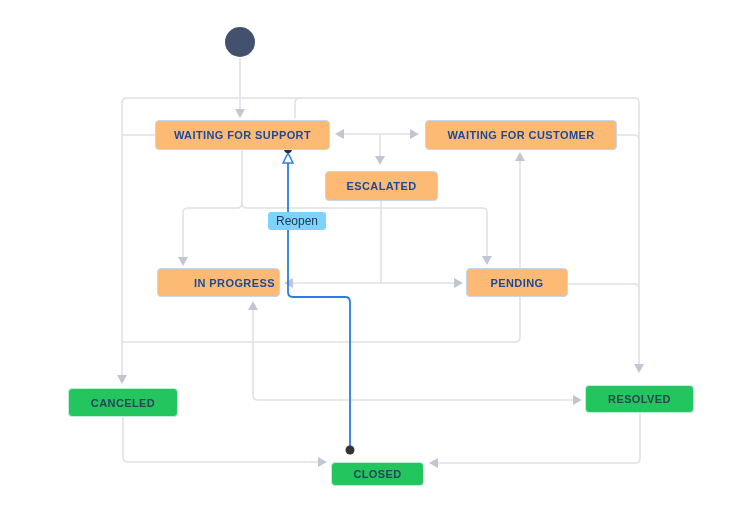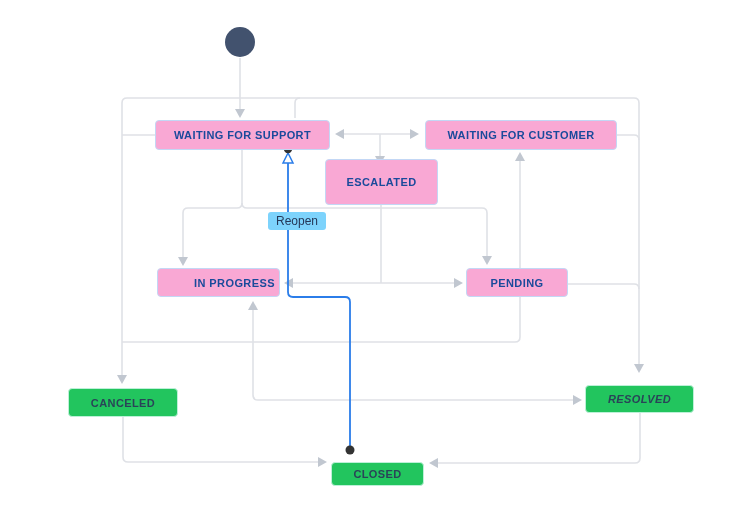--- a/index.html
+++ b/index.html
@@ -14,21 +14,21 @@
   .state{
     position:absolute;
     display:flex;align-items:center;justify-content:center;
     border-radius:4px;
     font-size:11px;font-weight:bold;letter-spacing:.4px;
     z-index:2;
     box-sizing:border-box;
     cursor:pointer;
     white-space:nowrap;
   }
-  .state.blue{background:#f9a8d4;border:1px solid #c3d7f5;color:#1a4a9b;}
+  .state.blue{background:#fdba74;border:1px solid #c3d7f5;color:#1a4a9b;}
   .state.green{background:#22c55e;border:1px solid #bdf0d8;color:#2a4458;}
   .edge-label{
     position:absolute;
     z-index:3;
     background:#7dd3fc;
     color:#253858;
     font-size:12px;
     padding:2px 8px;
     border-radius:3px;
     cursor:pointer;
@@ -101,27 +101,27 @@
       <circle cx="350" cy="450" r="4.5" fill="#333333"></circle>
     </g>
 
     <circle cx="240" cy="42" r="15" fill="#42526e"></circle>
   </svg>
 
   <div class="state blue" style="left:155px;top:120px;width:175px;height:30px;">WAITING FOR SUPPORT</div>
 
   <div class="state blue" style="left:425px;top:120px;width:192px;height:30px;">WAITING FOR CUSTOMER</div>
 
-  <div class="state blue" style="left:325px;top:159px;width:113px;height:46px;text-align:right;">ESCALATED</div>
+  <div class="state blue" style="left:325px;top:171px;width:113px;height:30px;text-align:right;">ESCALATED</div>
 
   <div class="state blue" style="left:157px;top:268px;width:123px;height:29px;padding-left:32px;">IN PROGRESS</div>
 
   <div class="state blue" style="left:466px;top:268px;width:102px;height:29px;">PENDING</div>
 
   <div class="state green" style="left:68px;top:388px;width:110px;height:29px;">CANCELED</div>
 
-  <div class="state green" style="left:585px;top:385px;width:109px;height:28px;font-style:italic;">RESOLVED</div>
+  <div class="state green" style="left:585px;top:385px;width:109px;height:28px;">RESOLVED</div>
 
   <div class="state green" style="left:331px;top:462px;width:93px;height:24px;">CLOSED</div>
 
   <div class="edge-label" style="left:268px;top:212px;">Reopen</div>
 
 </div>
 
 </body></html>

